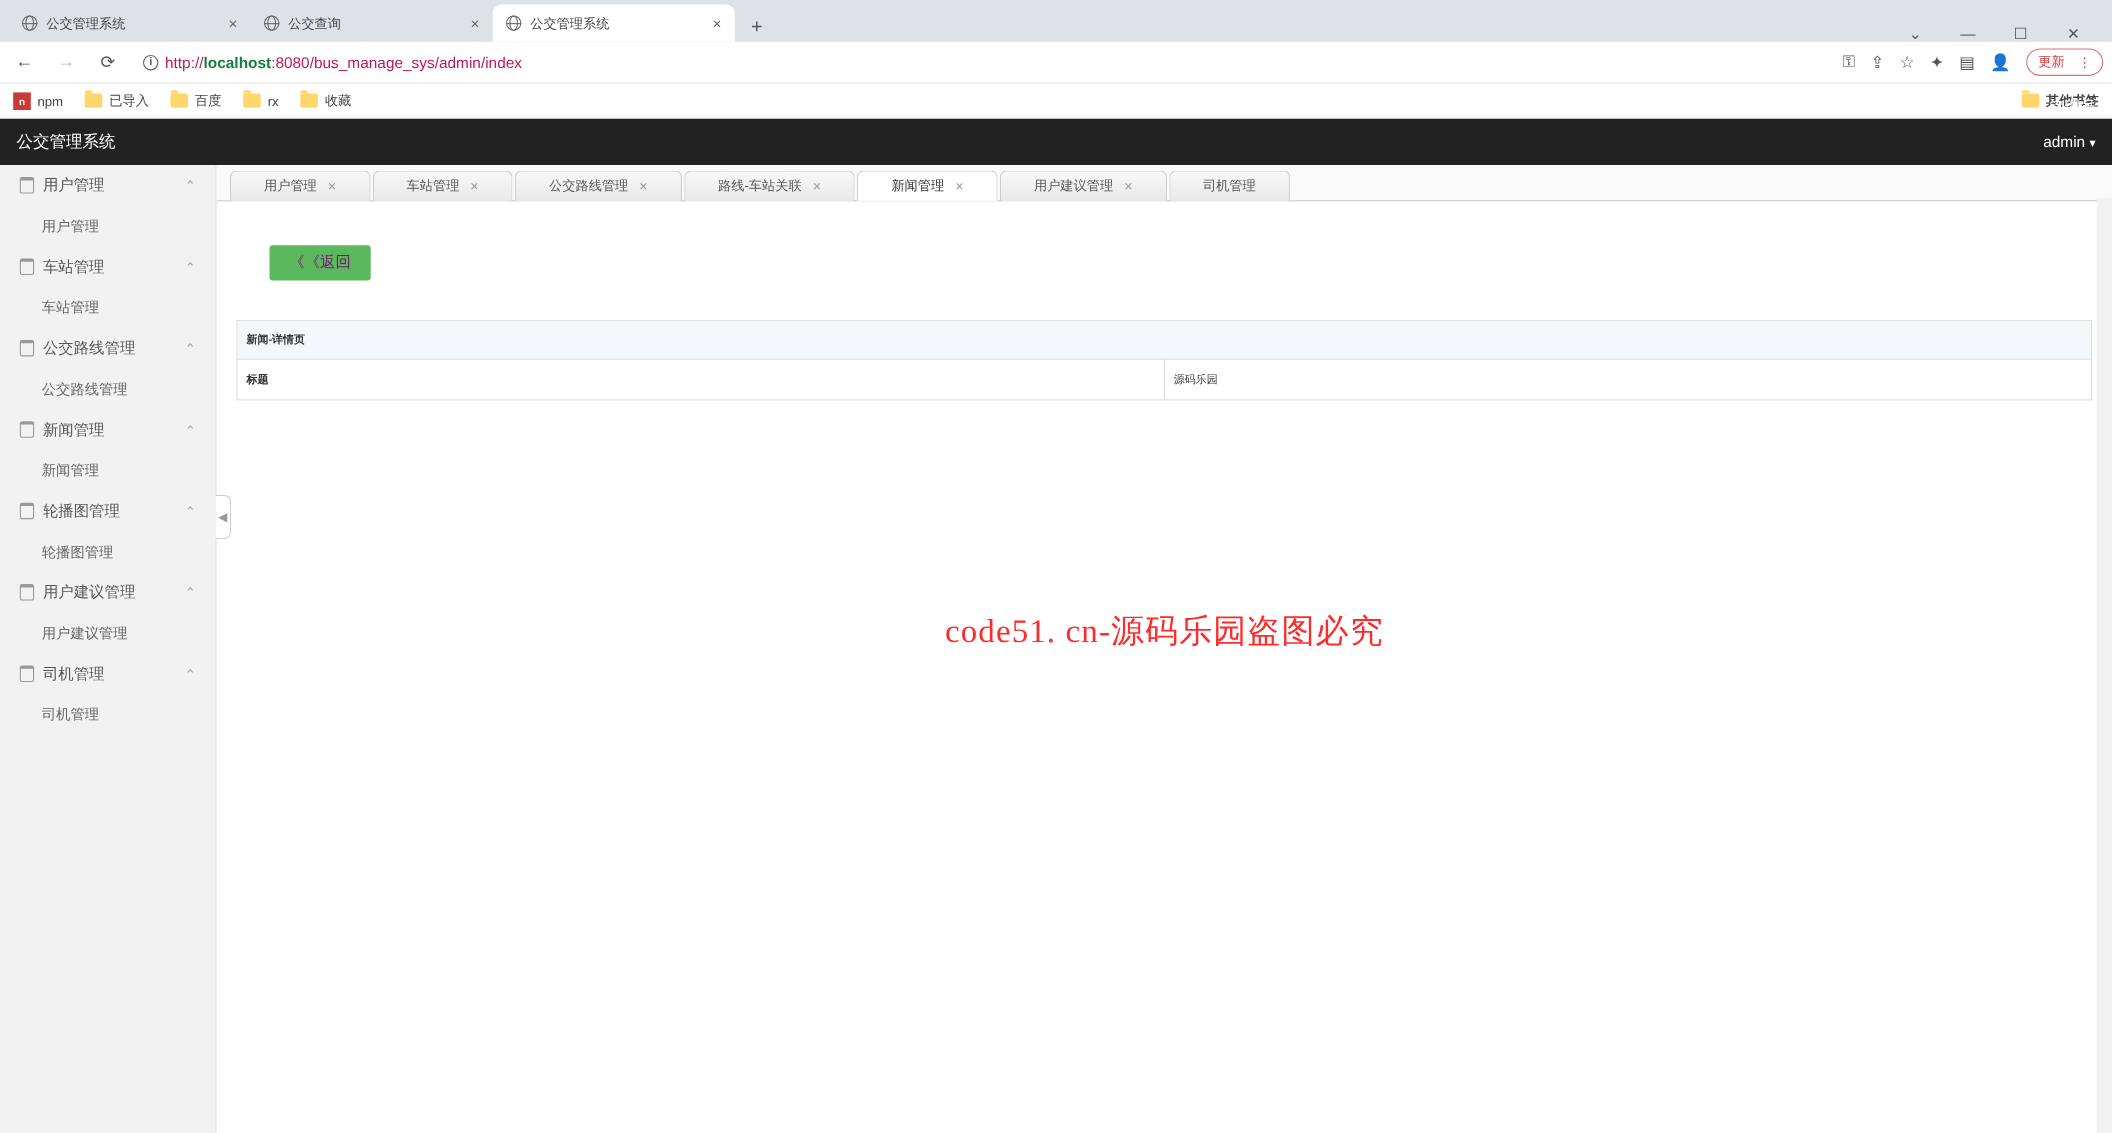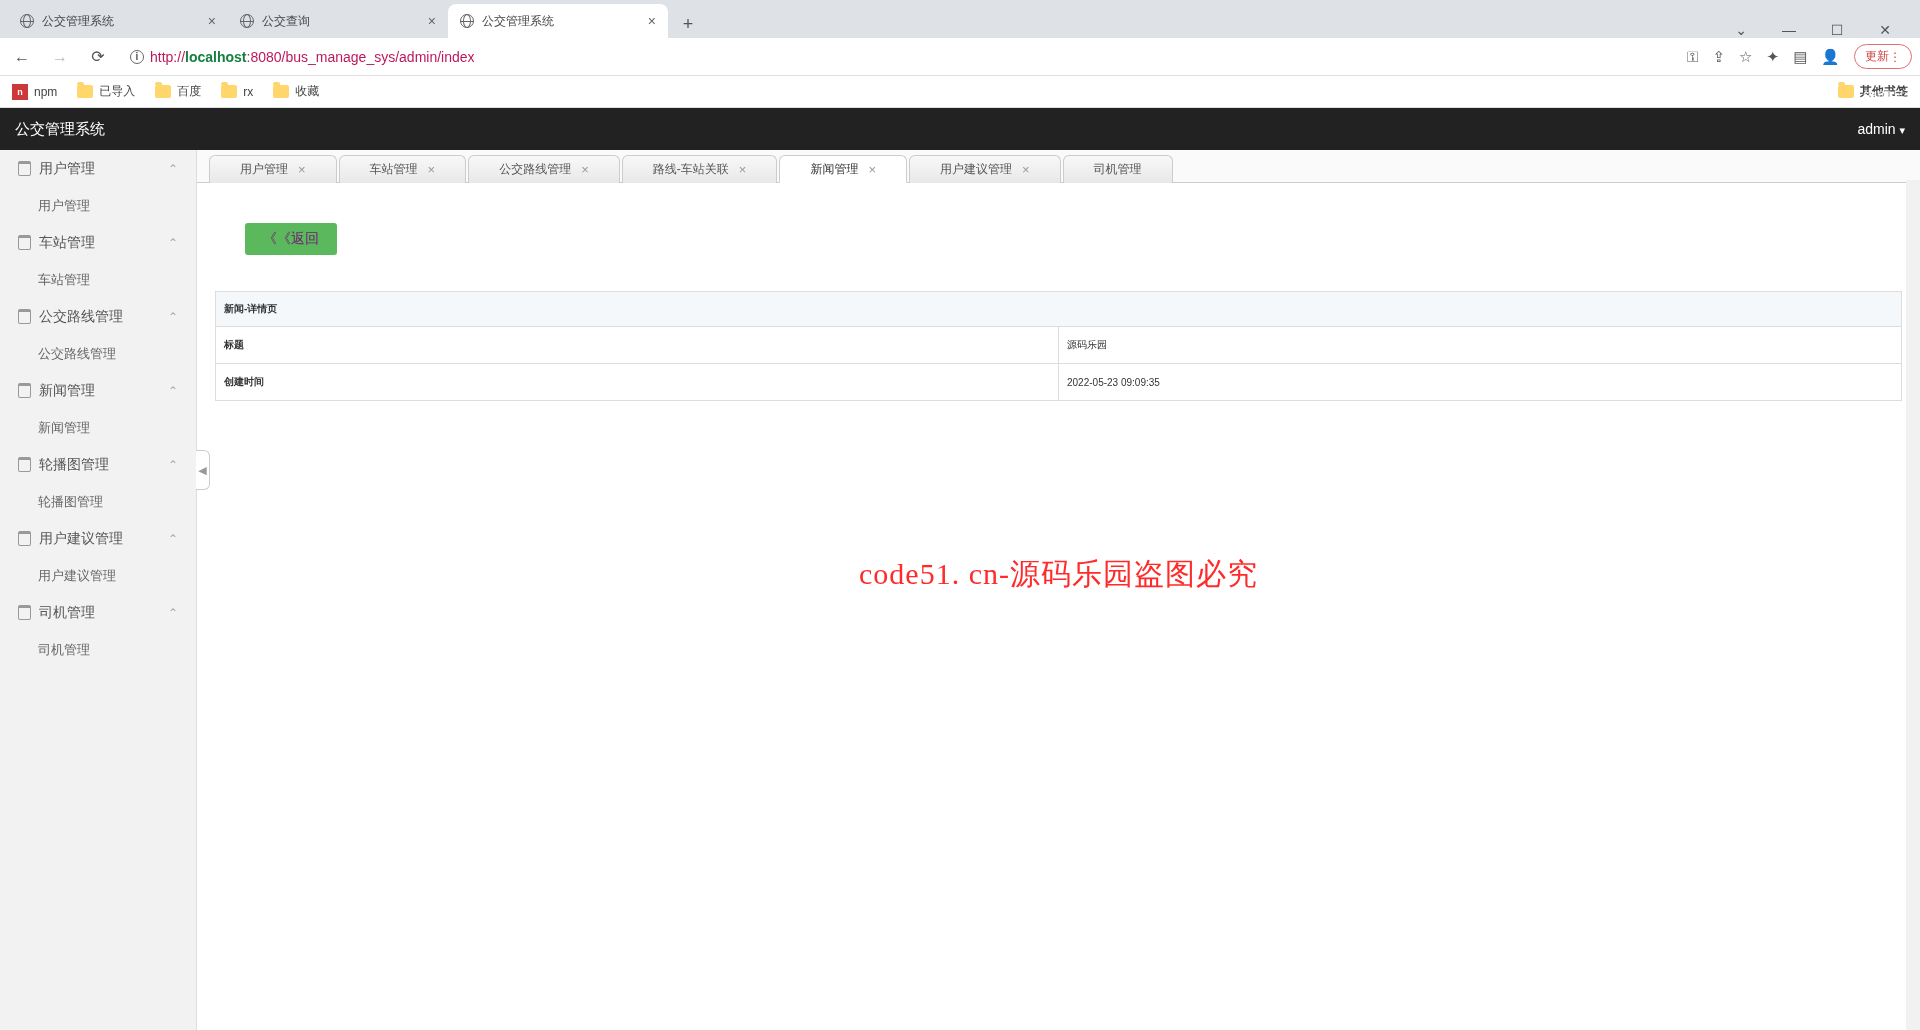--- a/index.html
+++ b/index.html
@@ -19,21 +19,21 @@
 .win-controls { margin-left: auto; display: flex; gap: 18px; padding-right: 12px; color: #555; }
 .win-controls span { width: 30px; text-align: center; cursor: pointer; font-size: 14px; }
 
 .addr-row { display: flex; align-items: center; height: 38px; background: #fff; padding: 0 8px; gap: 10px; border-bottom: 1px solid #e0e0e0; }
 .nav-ico { width: 28px; height: 28px; display: flex; align-items: center; justify-content: center; color: #555; font-size: 16px; cursor: pointer; border-radius: 50%; }
 .addr-bar { flex: 1; display: flex; align-items: center; gap: 6px; font-size: 14px; color: #555; padding-left: 8px; }
 .addr-info { width: 14px; height: 14px; border: 1.5px solid #666; border-radius: 50%; display: flex; align-items: center; justify-content: center; font-size: 10px; font-weight: bold; }
 .url-host { color: #15803d; font-weight: bold; }
 .url-rest { color: #be185d; }
 .right-icons { display: flex; align-items: center; gap: 14px; color: #555; font-size: 15px; }
-.update-btn { border: 1px solid #e07070; color: #d04040; padding: 3px 10px; border-radius: 14px; font-size: 12px; display: flex; align-items: center; gap: 0; cursor: pointer; }
+.update-btn { border: 1px solid #e07070; color: #d04040; padding: 3px 10px; border-radius: 14px; font-size: 12px; display: flex; align-items: center; gap: 12px; cursor: pointer; }
 
 .bookmarks-row { display: flex; align-items: center; height: 32px; background: #fff; padding: 0 12px; gap: 20px; border-bottom: 1px solid #e0e0e0; font-size: 12px; color: #444; }
 .bm-item { display: flex; align-items: center; gap: 6px; cursor: pointer; }
 .bm-folder { width: 16px; height: 13px; background: #ffd66b; border-radius: 2px; position: relative; }
 .bm-folder::before { content: ""; position: absolute; top: -3px; left: 0; width: 7px; height: 3px; background: #ffd66b; border-radius: 2px 2px 0 0; }
 .npm-ico { width: 16px; height: 16px; background: #cb3837; color: #fff; font-size: 9px; font-weight: bold; display: flex; align-items: center; justify-content: center; }
 .bm-right { margin-left: auto; font-weight: bold; }
 
 
 .app-header { background: #222; color: #fff; height: 42px; display: flex; align-items: center; padding: 0 15px; font-size: 15px; }
@@ -251,24 +251,20 @@
         <tbody>
             <tr class="thead">
               <td colspan="2">新闻-详情页</td>
             </tr>
         </tbody>
           <tbody id="detail-rows">
             <tr>
               <td class="label-cell">标题</td>
               <td>源码乐园</td>
             </tr>
-            <tr>
-              <td class="label-cell">创建时间</td>
-              <td>2022-05-23 09:09:35</td>
-            </tr>
           </tbody>
       </table>
     </div>
 
     <div class="vscroll"></div>
     <div class="watermark">code51. cn-源码乐园盗图必究</div>
   </div>
 </div>
 
 </body></html>

